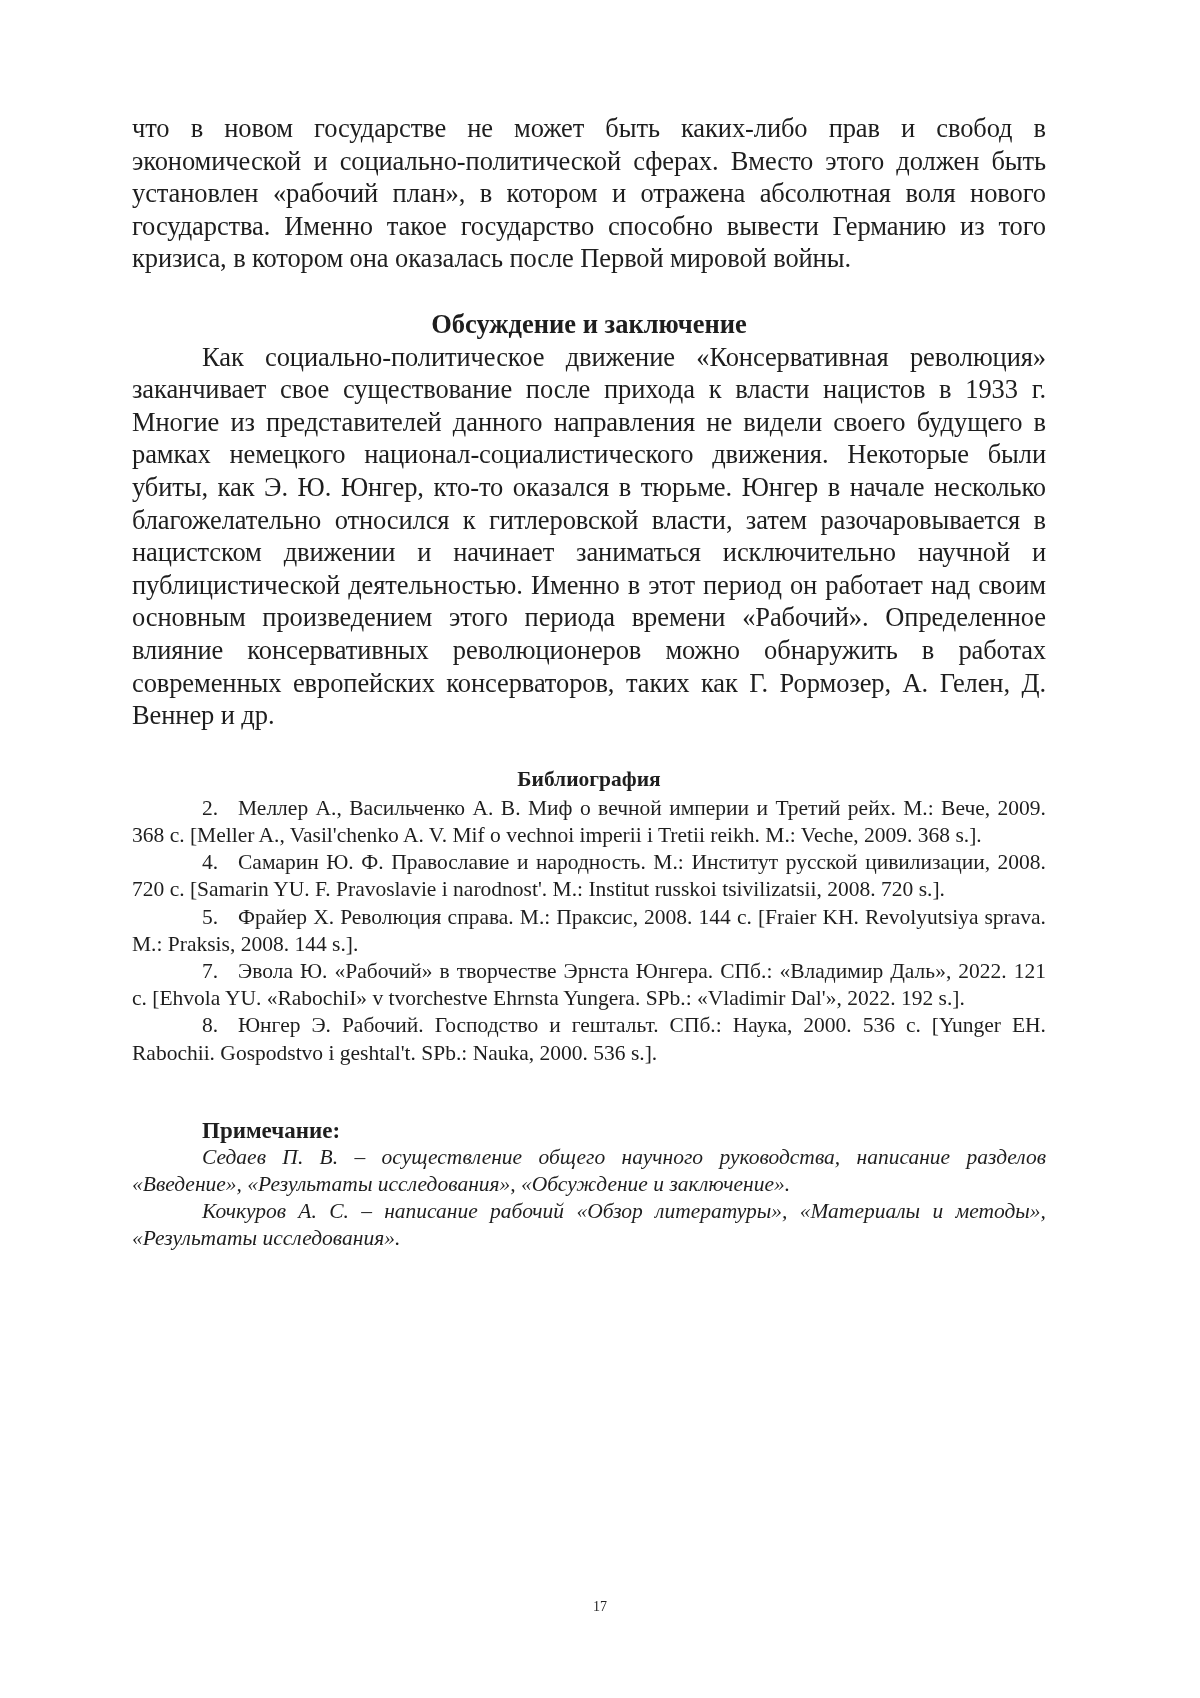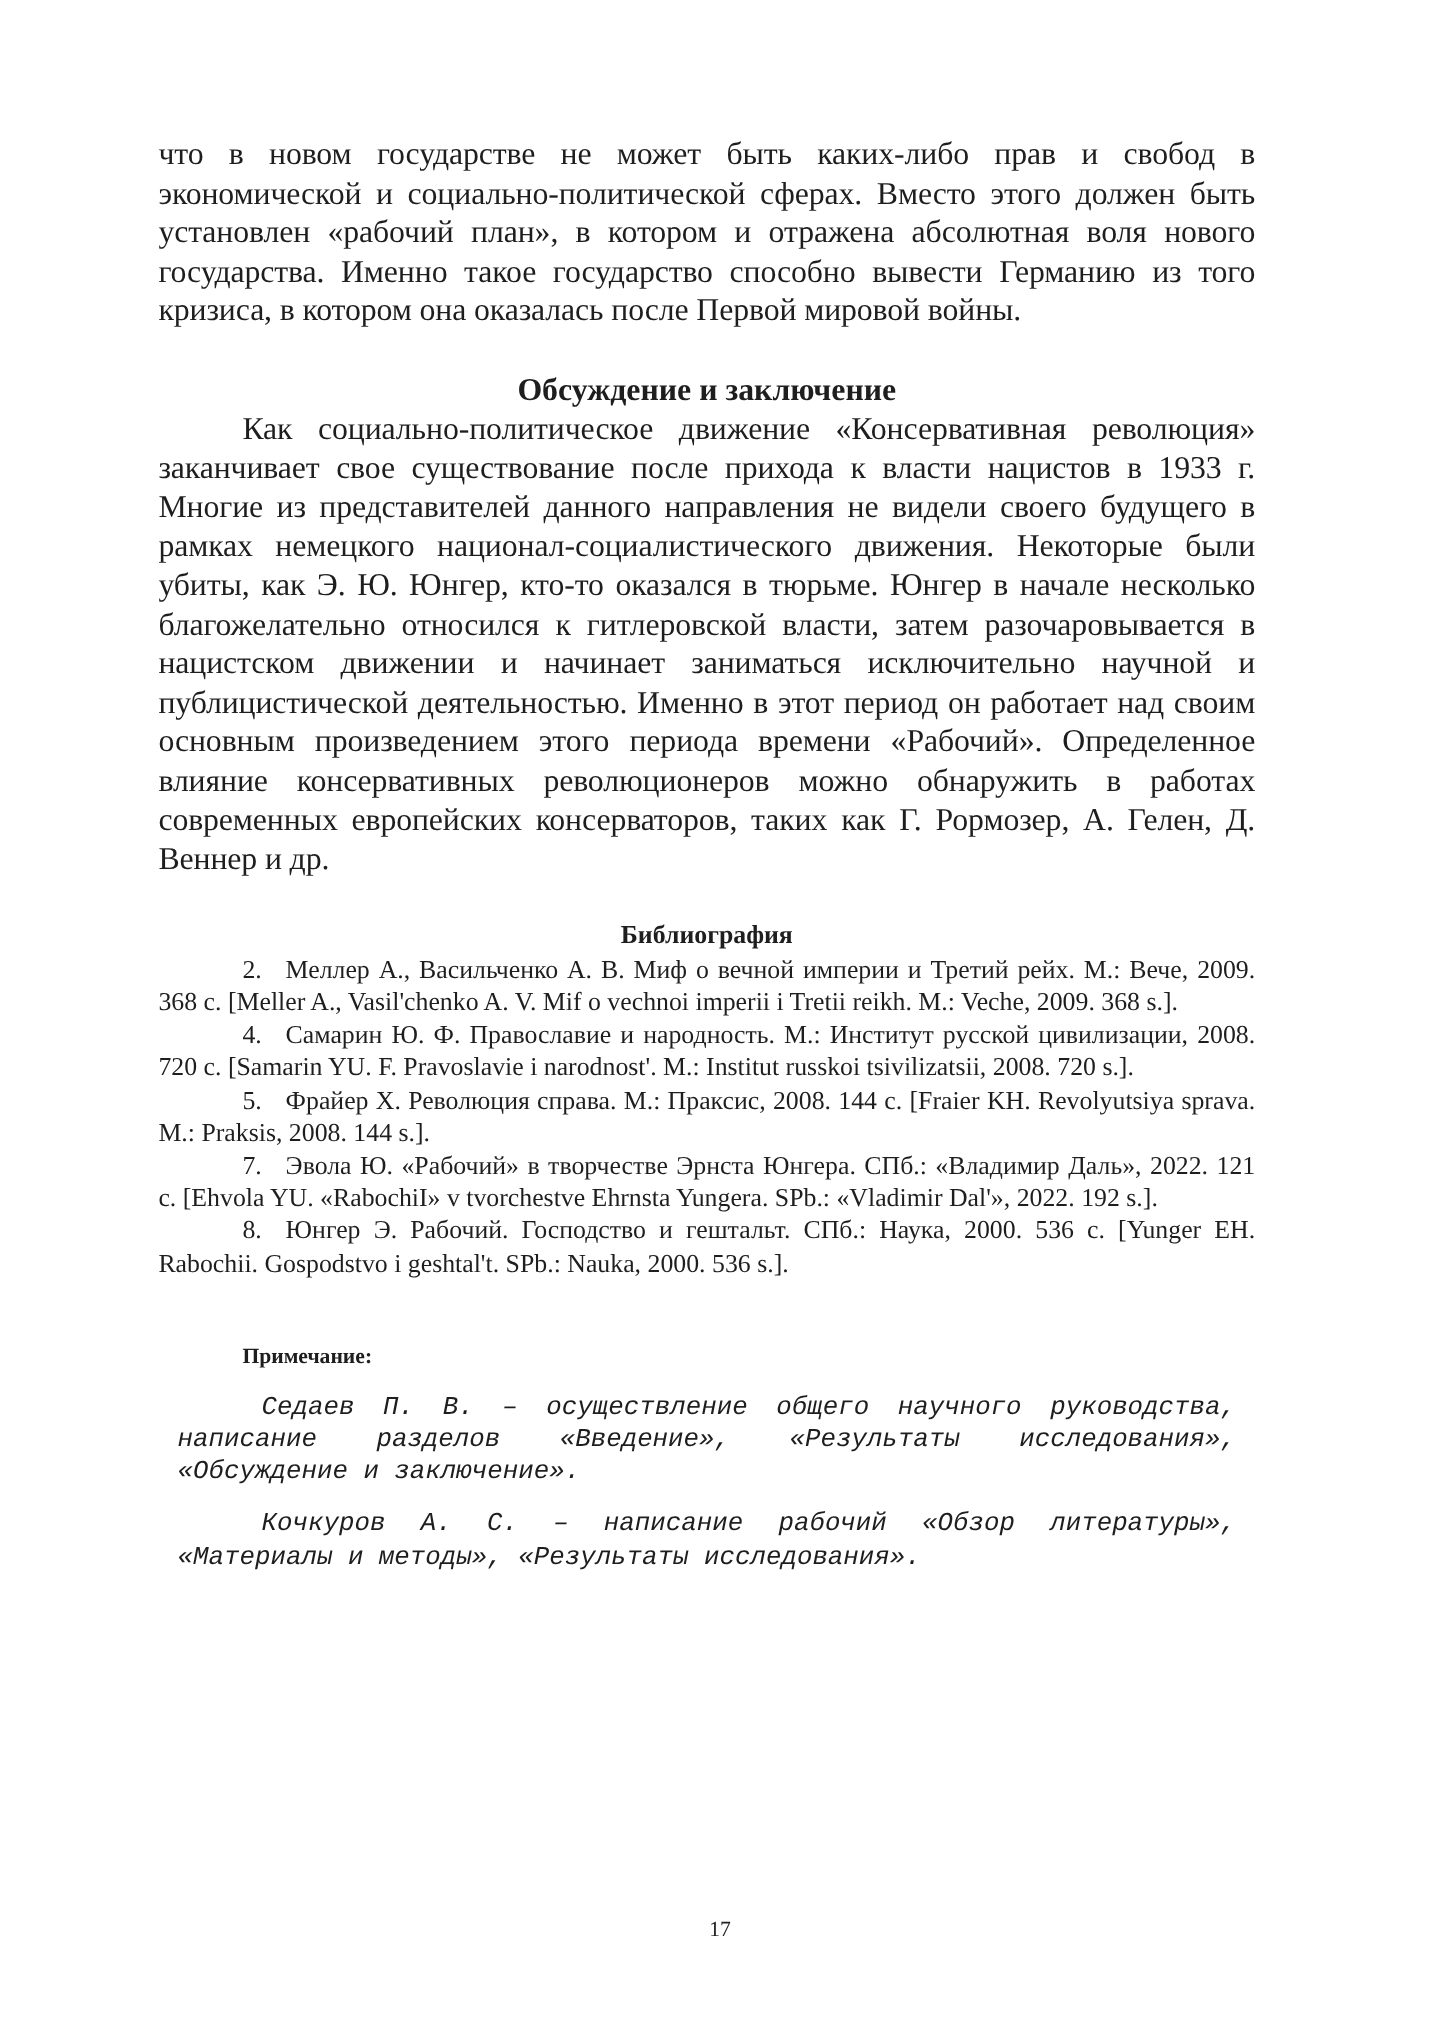--- a/index.html
+++ b/index.html
@@ -57,41 +57,40 @@
       text-indent: 70px;
       margin: 0;
     }
     .biblio-num {
       display: inline-block;
       text-indent: 0;
       width: 36px;
     }
     .note-title {
       font-weight: bold;
-      font-size: 18px;
+      font-size: 23px;
       line-height: 27px;
       margin: 50px 0 0 0;
       text-indent: 70px;
     }
     .note-para {
       font-style: italic;
       font-size: 21.5px;
       line-height: 27.2px;
       text-align: justify;
       text-indent: 70px;
-      margin: 16px;
-      font-family: Liberation Mono, monospace;
+      margin: 0;
     }
     .page-number {
       position: absolute;
       left: 0;
       width: 1200px;
       top: 1595px;
       text-align: center;
-      font-size: 18px;
+      font-size: 14px;
       line-height: 24px;
     }
   </style>
 </head>
 <body>
 
 <div class="page">
 
   <p class="body-text">что в новом государстве не может быть каких-либо прав и свобод в экономической и социально-политической сферах. Вместо этого должен быть установлен «рабочий план», в котором и отражена абсолютная воля нового государства. Именно такое государство способно вывести Германию из того кризиса, в котором она оказалась после Первой мировой войны.</p>
 

